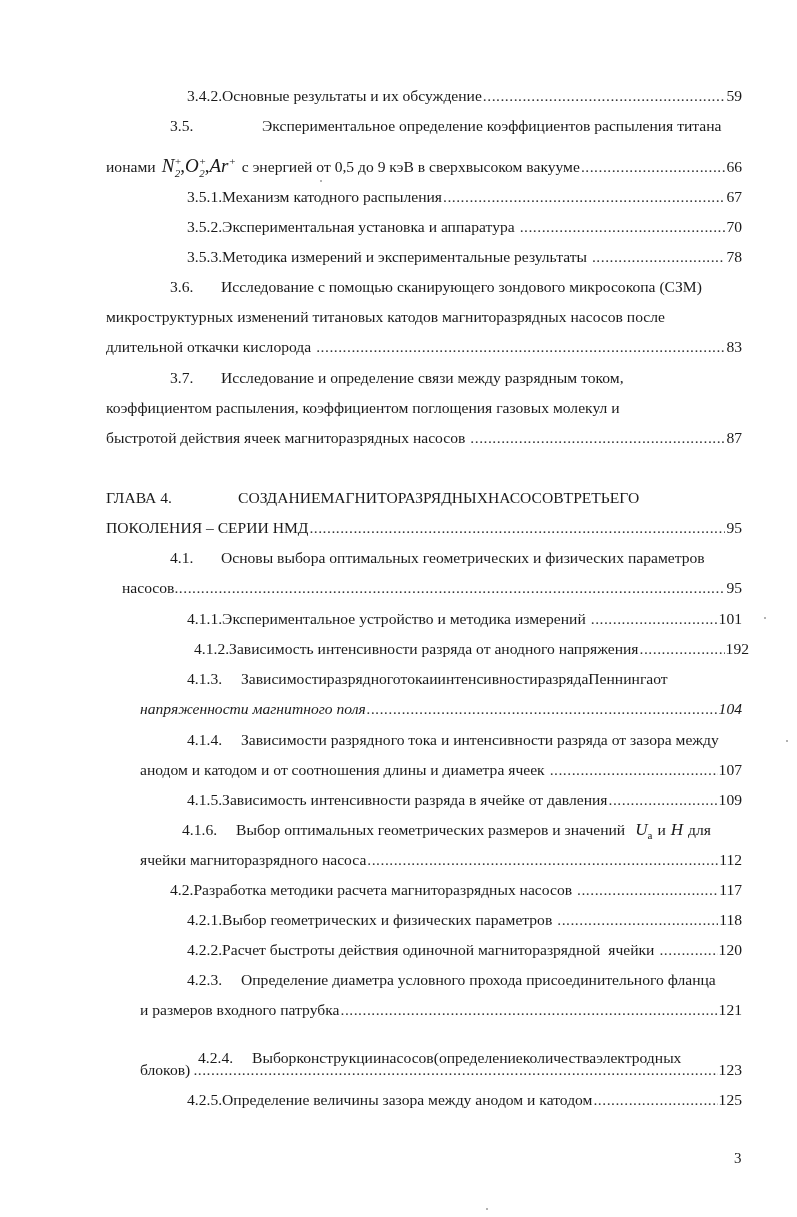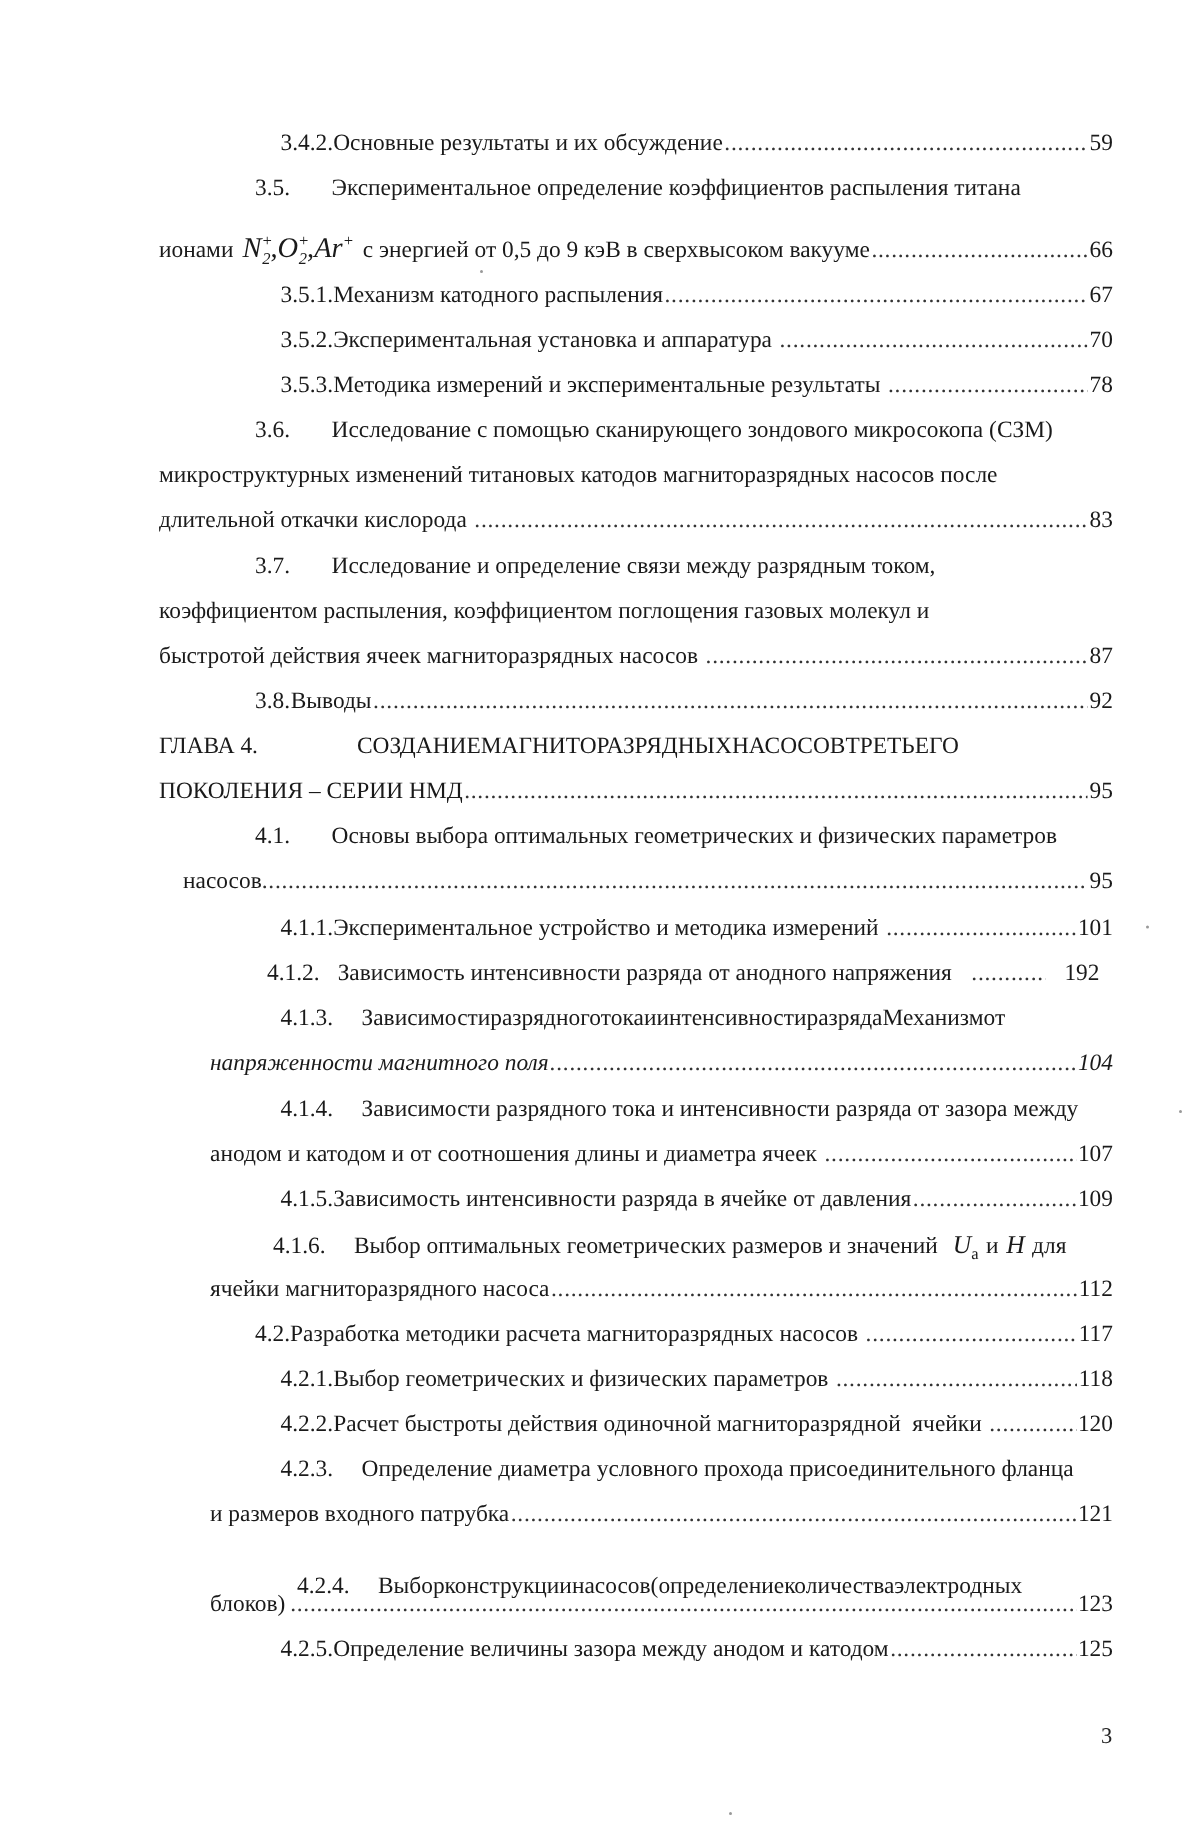--- a/index.html
+++ b/index.html
@@ -36,21 +36,21 @@
 
 <div class="page">
 
   <div class="line l3" style="left:187px; top:85px; width:555px;">
     <span class="num">3.4.2.</span>
     <span class="txt">Основные результаты и их обсуждение</span>
     <span class="leader"></span>
     <span class="pg">59</span>
   </div>
 
-  <div class="line l2" style="left:170px; top:115px; width:572px;">
+  <div class="line l2" style="left:170px; top:115px; width:572px;gap:41px;">
     <span class="num">3.5.</span>
     <span class="txt">Экспериментальное определение коэффициентов распыления титана</span>
   </div>
   <div class="line" style="left:106px; top:150px; width:636px;">
     <span class="txt">ионами</span>
     <span class="formula" style="margin:0 6px;">
       <span>N</span><sup>+</sup><sub style="margin-left:-7px;">2</sub><span style="font-style:normal;">,</span><span>O</span><sup>+</sup><sub style="margin-left:-7px;">2</sub><span style="font-style:normal;">,</span><span>Ar</span><sup>+</sup>
     </span>
     <span class="txt">с энергией от 0,5 до 9 кэВ в сверхвысоком вакууме</span>
     <span class="leader"></span>
@@ -97,26 +97,20 @@
   </div>
   <div class="line" style="left:106px; top:397px; width:636px;">
     <span class="txt">коэффициентом распыления, коэффициентом поглощения газовых молекул и</span>
   </div>
   <div class="line" style="left:106px; top:427px; width:636px;">
     <span class="txt">быстротой действия ячеек магниторазрядных насосов</span>
     <span class="leader" style="margin-left:5px;"></span>
     <span class="pg">87</span>
   </div>
 
-  <div class="line l2" style="left:170px; top:457px; width:572px;">
-    <span class="num">3.8.</span>
-    <span class="txt">Выводы</span>
-    <span class="leader"></span>
-    <span class="pg">92</span>
-  </div>
 
   <div class="line justify" style="left:106px; top:487px; width:636px;">
     <span class="txt" style="width:132px;">ГЛАВА 4.</span>
     <span class="txt">СОЗДАНИЕ</span>
     <span class="txt">МАГНИТОРАЗРЯДНЫХ</span>
     <span class="txt">НАСОСОВ</span>
     <span class="txt">ТРЕТЬЕГО</span>
   </div>
   <div class="line" style="left:106px; top:517px; width:636px;">
     <span class="txt">ПОКОЛЕНИЯ – СЕРИИ НМД</span>
@@ -134,36 +128,36 @@
     <span class="pg">95</span>
   </div>
 
   <div class="line l3" style="left:187px; top:608px; width:555px;">
     <span class="num">4.1.1.</span>
     <span class="txt">Экспериментальное устройство и методика измерений</span>
     <span class="leader" style="margin-left:5px;"></span>
     <span class="pg">101</span>
   </div>
 
-  <div class="line l3" style="left:178px; top:638px; width:555px;gap:12px;">
+  <div class="line l3" style="left:194px; top:638px; width:555px;">
     <span class="num">4.1.2.</span>
     <span class="txt">Зависимость интенсивности разряда от анодного напряжения</span>
     <span class="leader"></span>
     <span class="pg">192</span>
   </div>
 
   <div class="line l3 justify" style="left:187px; top:668px; width:555px;">
     <span class="num">4.1.3.</span>
     <span class="txt">Зависимости</span>
     <span class="txt">разрядного</span>
     <span class="txt">тока</span>
     <span class="txt">и</span>
     <span class="txt">интенсивности</span>
     <span class="txt">разряда</span>
-    <span class="txt">Механизм</span>
+    <span class="txt">Пеннинга</span>
     <span class="txt">от</span>
   </div>
   <div class="line" style="left:140px; top:698px; width:602px;font-style:italic;">
     <span class="txt">напряженности магнитного поля</span>
     <span class="leader"></span>
     <span class="pg">104</span>
   </div>
 
   <div class="line l3" style="left:187px; top:729px; width:555px;">
     <span class="num">4.1.4.</span>

